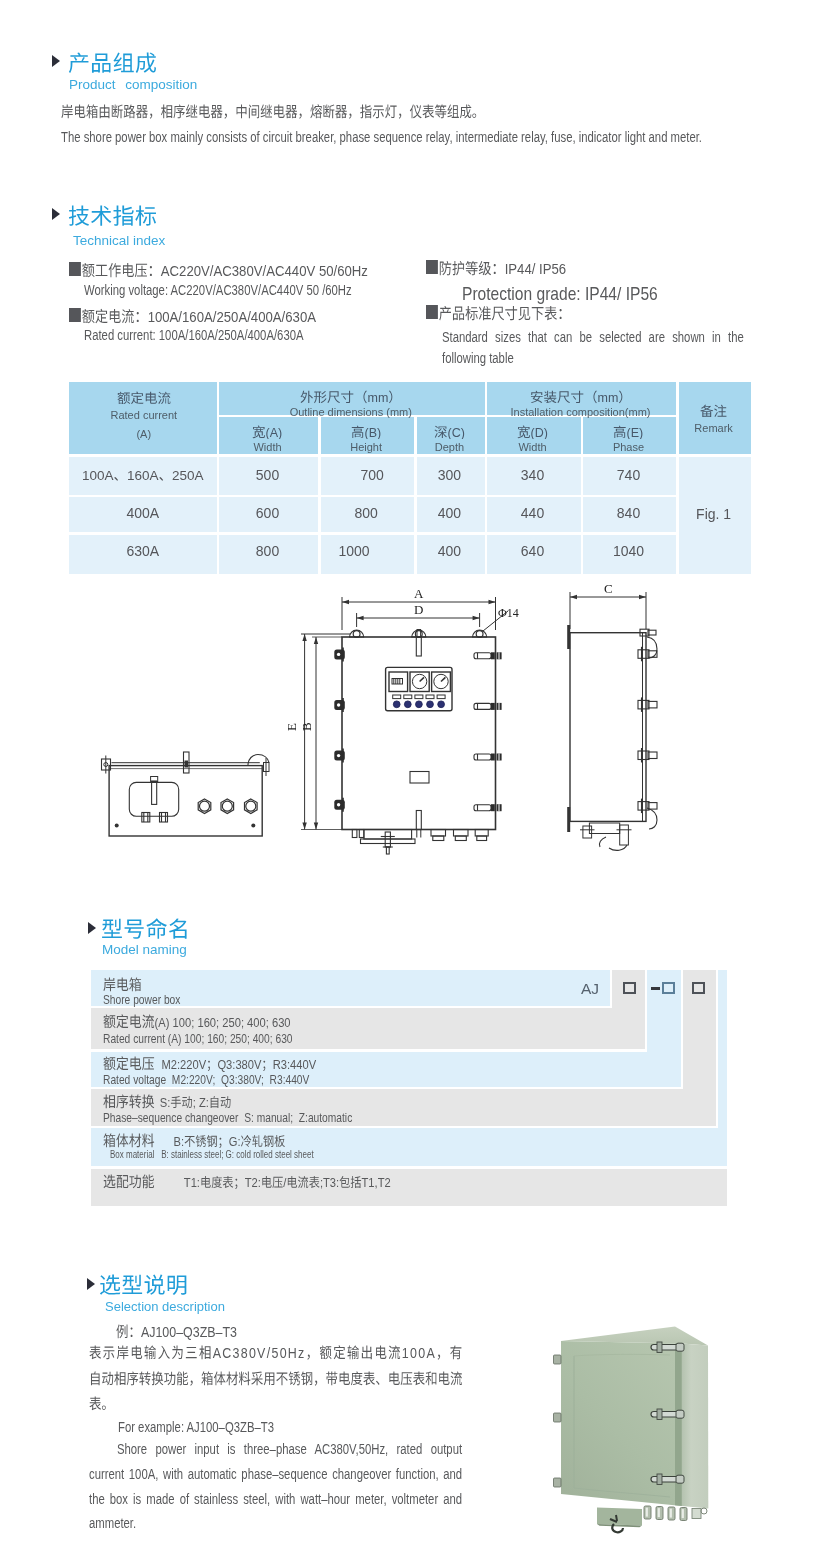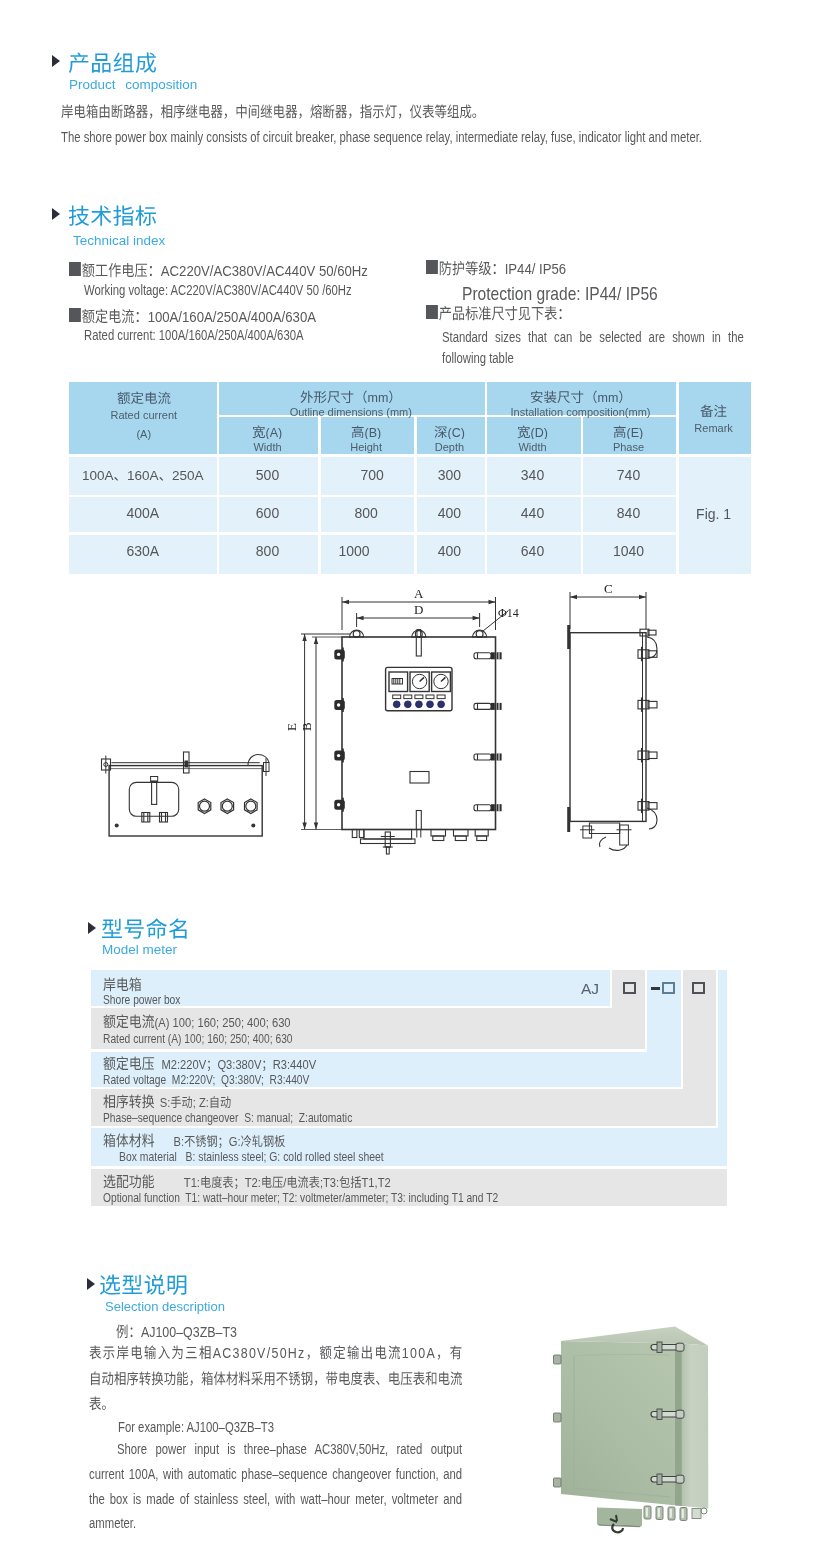--- a/index.html
+++ b/index.html
@@ -646,21 +646,21 @@
 <svg class="abs" style="left:101.0px;top:913px" width="93" height="29" fill="#1f9cd8">
       <g transform="scale(1.0,1)">
         <g transform="translate(0.0,24) scale(0.220)">
           <use href="#g578B" x="0"></use>
           <use href="#g53F7" x="101"></use>
           <use href="#g547D" x="203"></use>
           <use href="#g540D" x="304"></use>
         </g>
       </g>
     </svg>
-<div class="abs hen" style="left:102px;top:943px">Model meter</div>
+<div class="abs hen" style="left:102px;top:943px">Model naming</div>
 <div class="bar bgray" style="left:612px;top:970px;width:33px;height:79px"></div>
 <div class="bar bblue" style="left:647px;top:970px;width:34px;height:117px"></div>
 <div class="bar bgray" style="left:683px;top:970px;width:33px;height:156px"></div>
 <div class="bar bblue" style="left:718px;top:970px;width:9px;height:196px"></div>
 <div class="bar bblue" style="left:91px;top:970px;width:519px;height:36px"></div>
 <div class="bar bgray" style="left:91px;top:1008px;width:554px;height:41px"></div>
 <div class="bar bblue" style="left:91px;top:1052px;width:590px;height:35px"></div>
 <div class="bar bgray" style="left:91px;top:1089px;width:625px;height:37px"></div>
 <div class="bar bblue" style="left:91px;top:1128px;width:636px;height:38px"></div>
 <div class="bar bgray" style="left:91px;top:1169px;width:636px;height:37px"></div>
@@ -755,21 +755,21 @@
         </g>
         <text x="0" y="0" transform="translate(146.3,17)" font-family="Liberation Sans" font-size="13px">G:</text>
         <g transform="translate(160.0,17) scale(0.130)">
           <use href="#g51B7" x="0"></use>
           <use href="#g8F67" x="100"></use>
           <use href="#g94A2" x="200"></use>
           <use href="#g677F" x="300"></use>
         </g>
       </g>
     </svg>
-<div class="abs" style="left:119px;top:1149px;font-size:13px">
+<div class="abs" style="left:110px;top:1149px;font-size:10px">
       <div class="cx80 nw">Box material&nbsp;&nbsp; B: stainless steel; G: cold rolled steel sheet</div>
     </div>
 <svg class="abs" style="left:103.0px;top:1170px" width="339" height="20" fill="#58595b">
       <g transform="scale(0.86,1)">
         <g transform="translate(0.0,17) scale(0.150)">
           <use href="#g9009" x="0"></use>
           <use href="#g914D" x="100"></use>
           <use href="#g529F" x="200"></use>
           <use href="#g80FD" x="300"></use>
         </g>
@@ -794,23 +794,20 @@
           <use href="#g8868" x="200"></use>
         </g>
         <text x="0" y="0" transform="translate(252.2,17)" font-family="Liberation Sans" font-size="13px">;T3:</text>
         <g transform="translate(274.6,17) scale(0.130)">
           <use href="#g5305" x="0"></use>
           <use href="#g62EC" x="100"></use>
         </g>
         <text x="0" y="0" transform="translate(300.6,17)" font-family="Liberation Sans" font-size="13px">T1,T2</text>
       </g>
     </svg>
-<div class="abs" style="left:103px;top:1190px;font-size:12.8px">
-      <div class="cx80 nw">Optional function&nbsp; T1: watt–hour meter; T2: voltmeter/ammeter; T3: including T1 and T2</div>
-    </div>
 <div class="codebox" style="left:623px;top:982px"></div>
 <div class="codebox" style="left:662px;top:982px;border-color:#5b7f99"></div>
 <div class="codebox" style="left:692px;top:982px"></div>
 <div class="bar" style="left:651px;top:987px;width:9px;height:2.5px;background:#35373c"></div>
 <div class="abs tri" style="left:87px;top:1278px"></div>
 <svg class="abs" style="left:99.0px;top:1269px" width="93" height="29" fill="#1f9cd8">
       <g transform="scale(1.0,1)">
         <g transform="translate(0.0,24) scale(0.220)">
           <use href="#g9009" x="0"></use>
           <use href="#g578B" x="101"></use>

